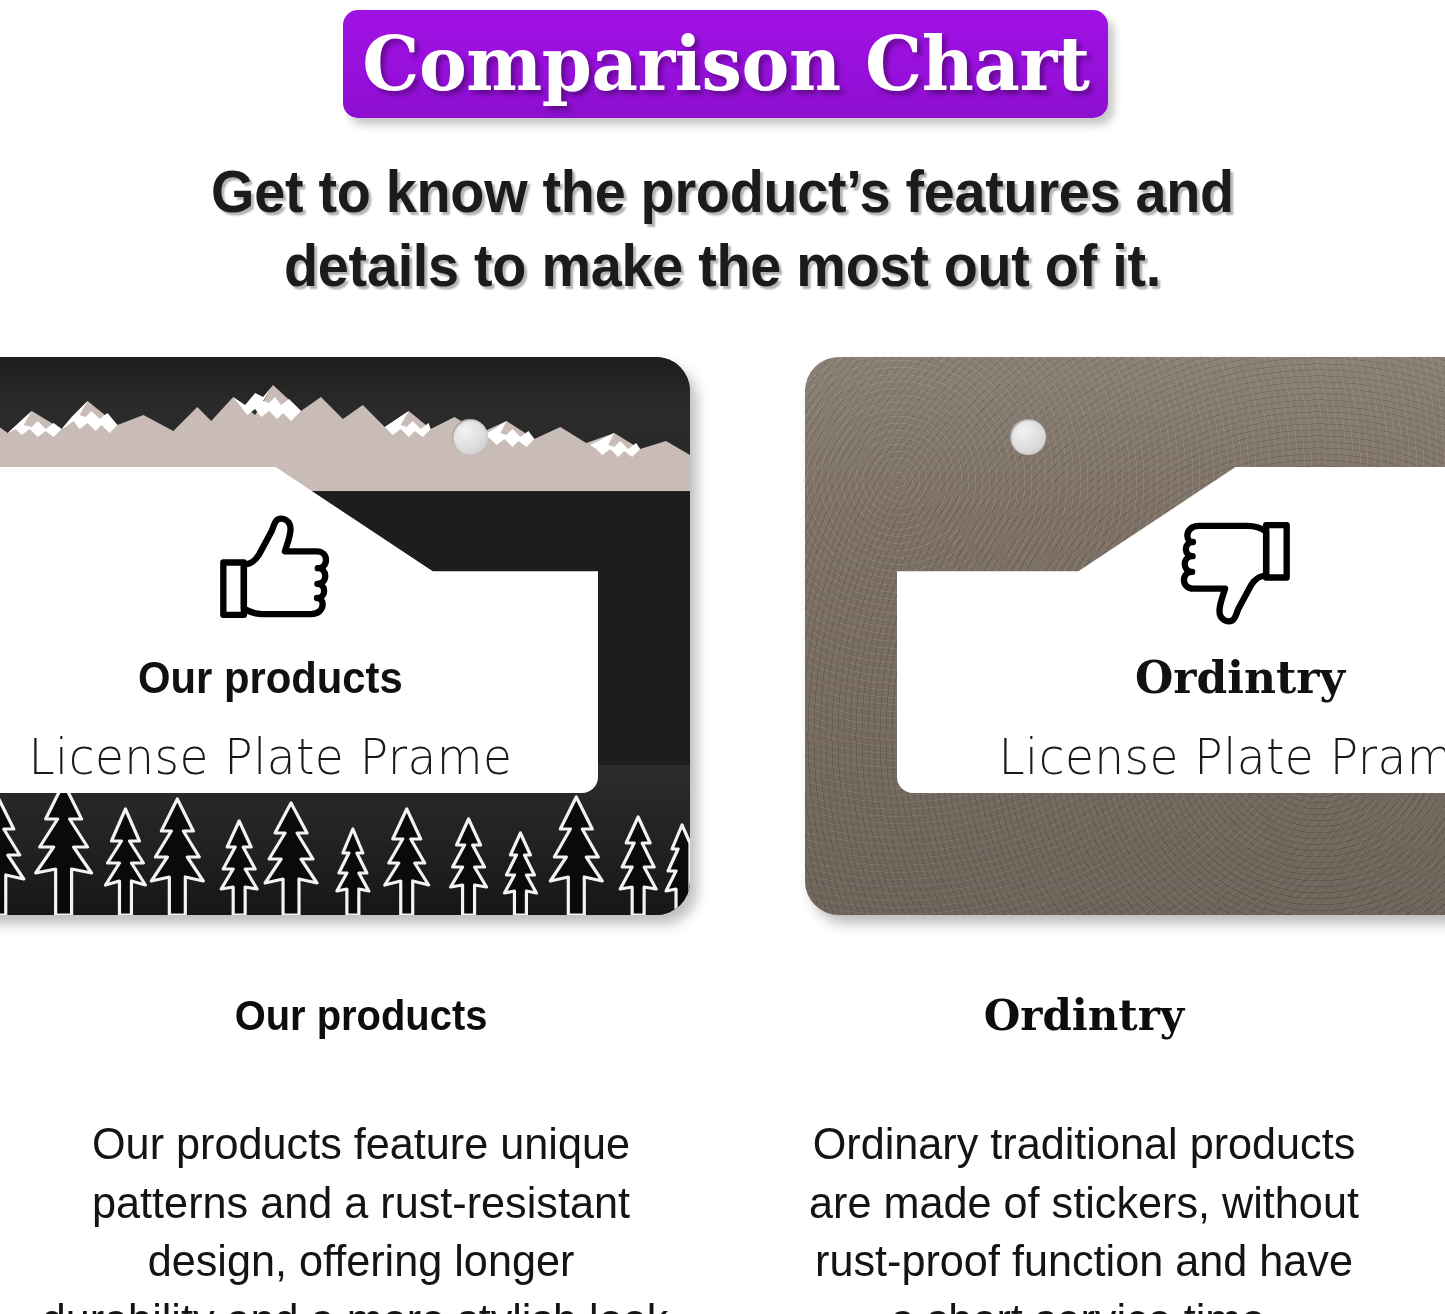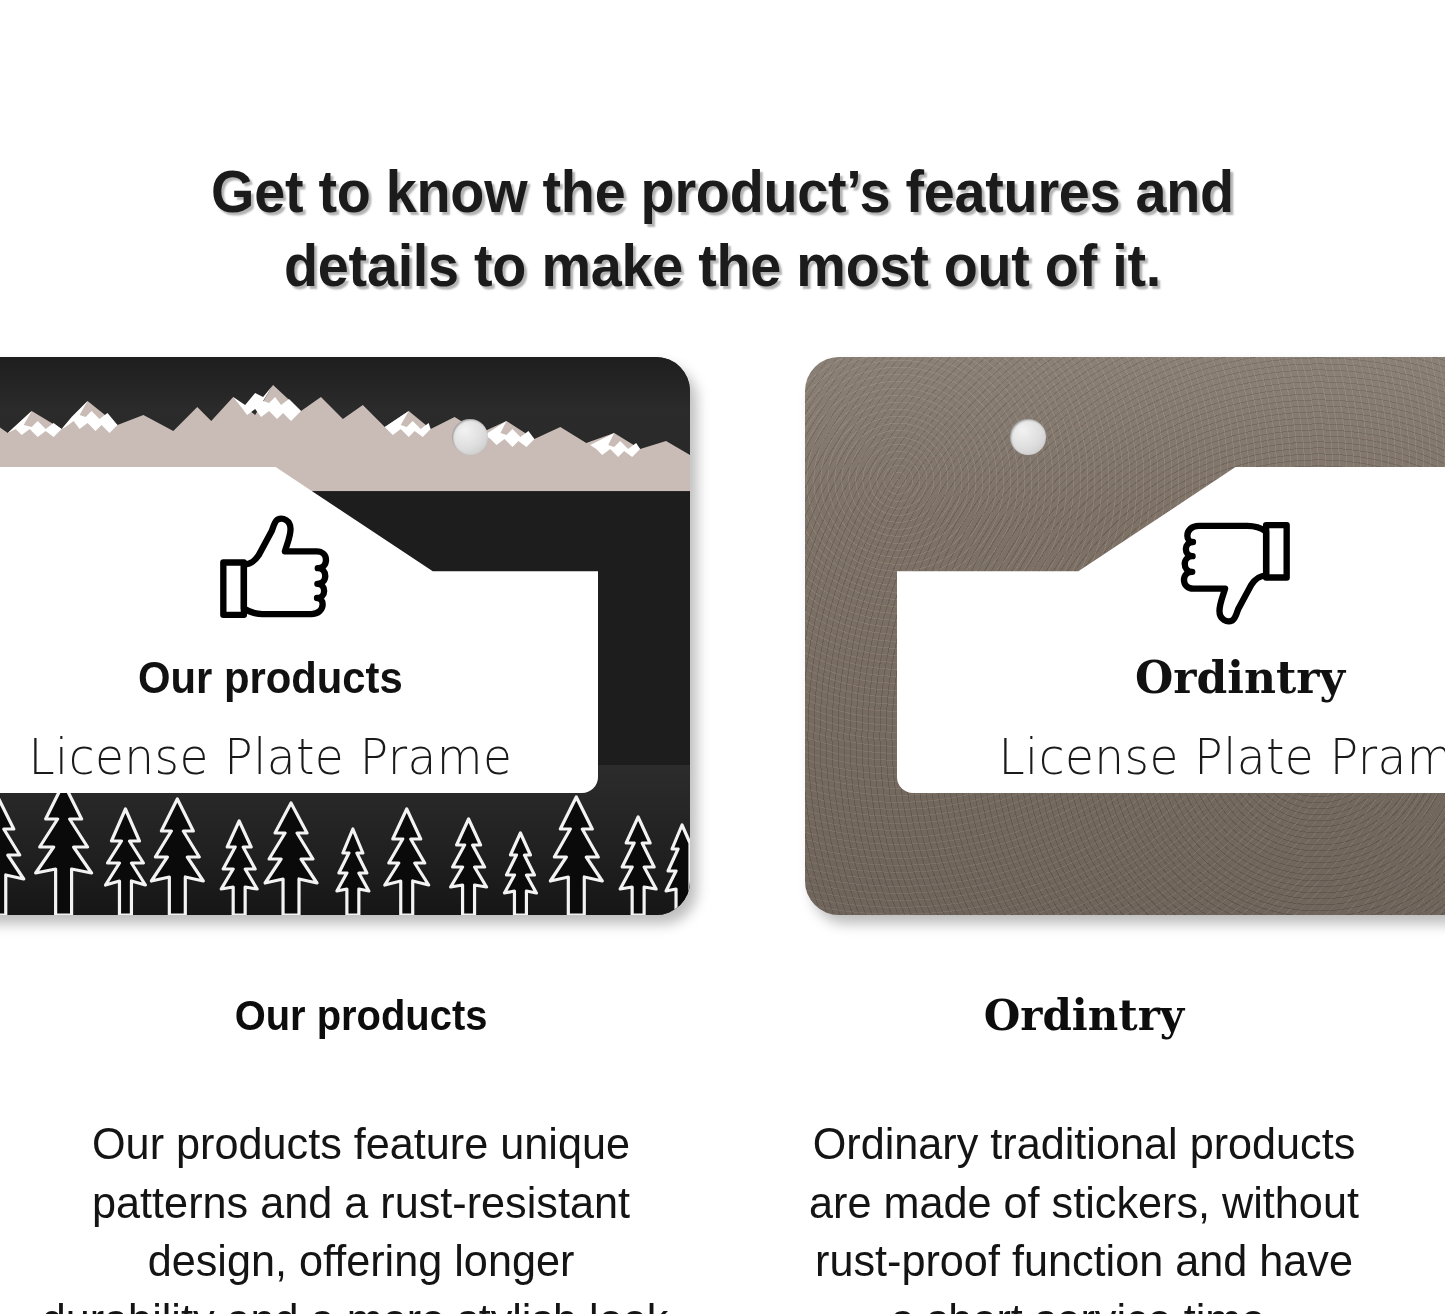--- a/index.html
+++ b/index.html
@@ -251,20 +251,23 @@
     color: #141414;
     transform: scaleX(0.96);
   }
   .desc-body span { display: block; white-space: nowrap; }
 </style>
 </head>
 <body>
 
 <div id="stage">
 
+  <div class="banner">
+    <div class="banner-text">Comparison Chart</div>
+  </div>
 
   <div class="subtitle">
     <span class="subtitle-line">Get to know the product’s features and</span>
     <span class="subtitle-line">details to make the most out of it.</span>
   </div>
 
   <div class="panel panel-left">
     <div class="plate plate-black">
 
       <div class="band-top-black"></div>

